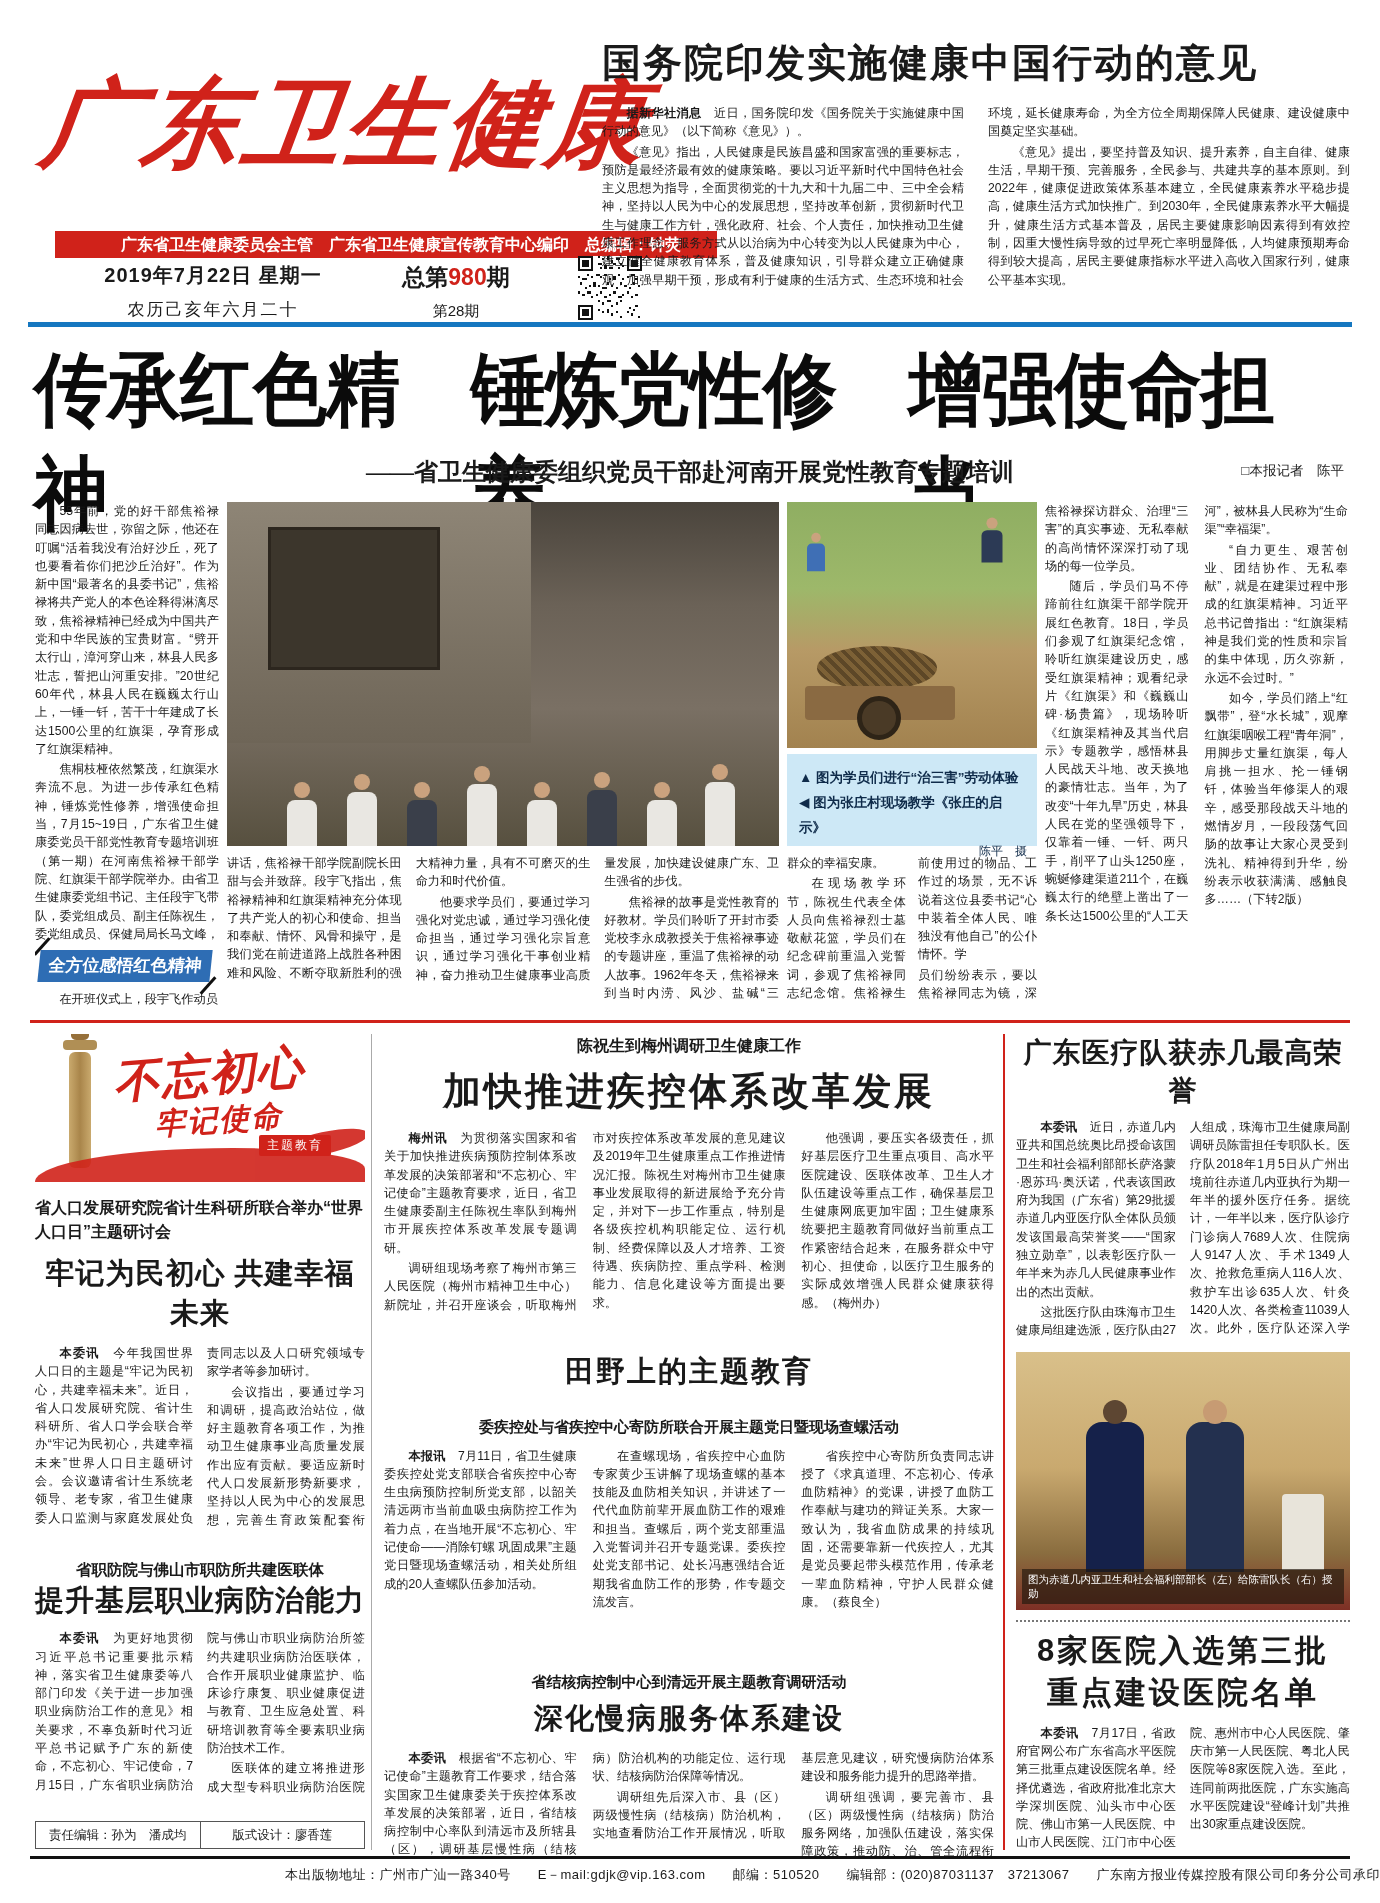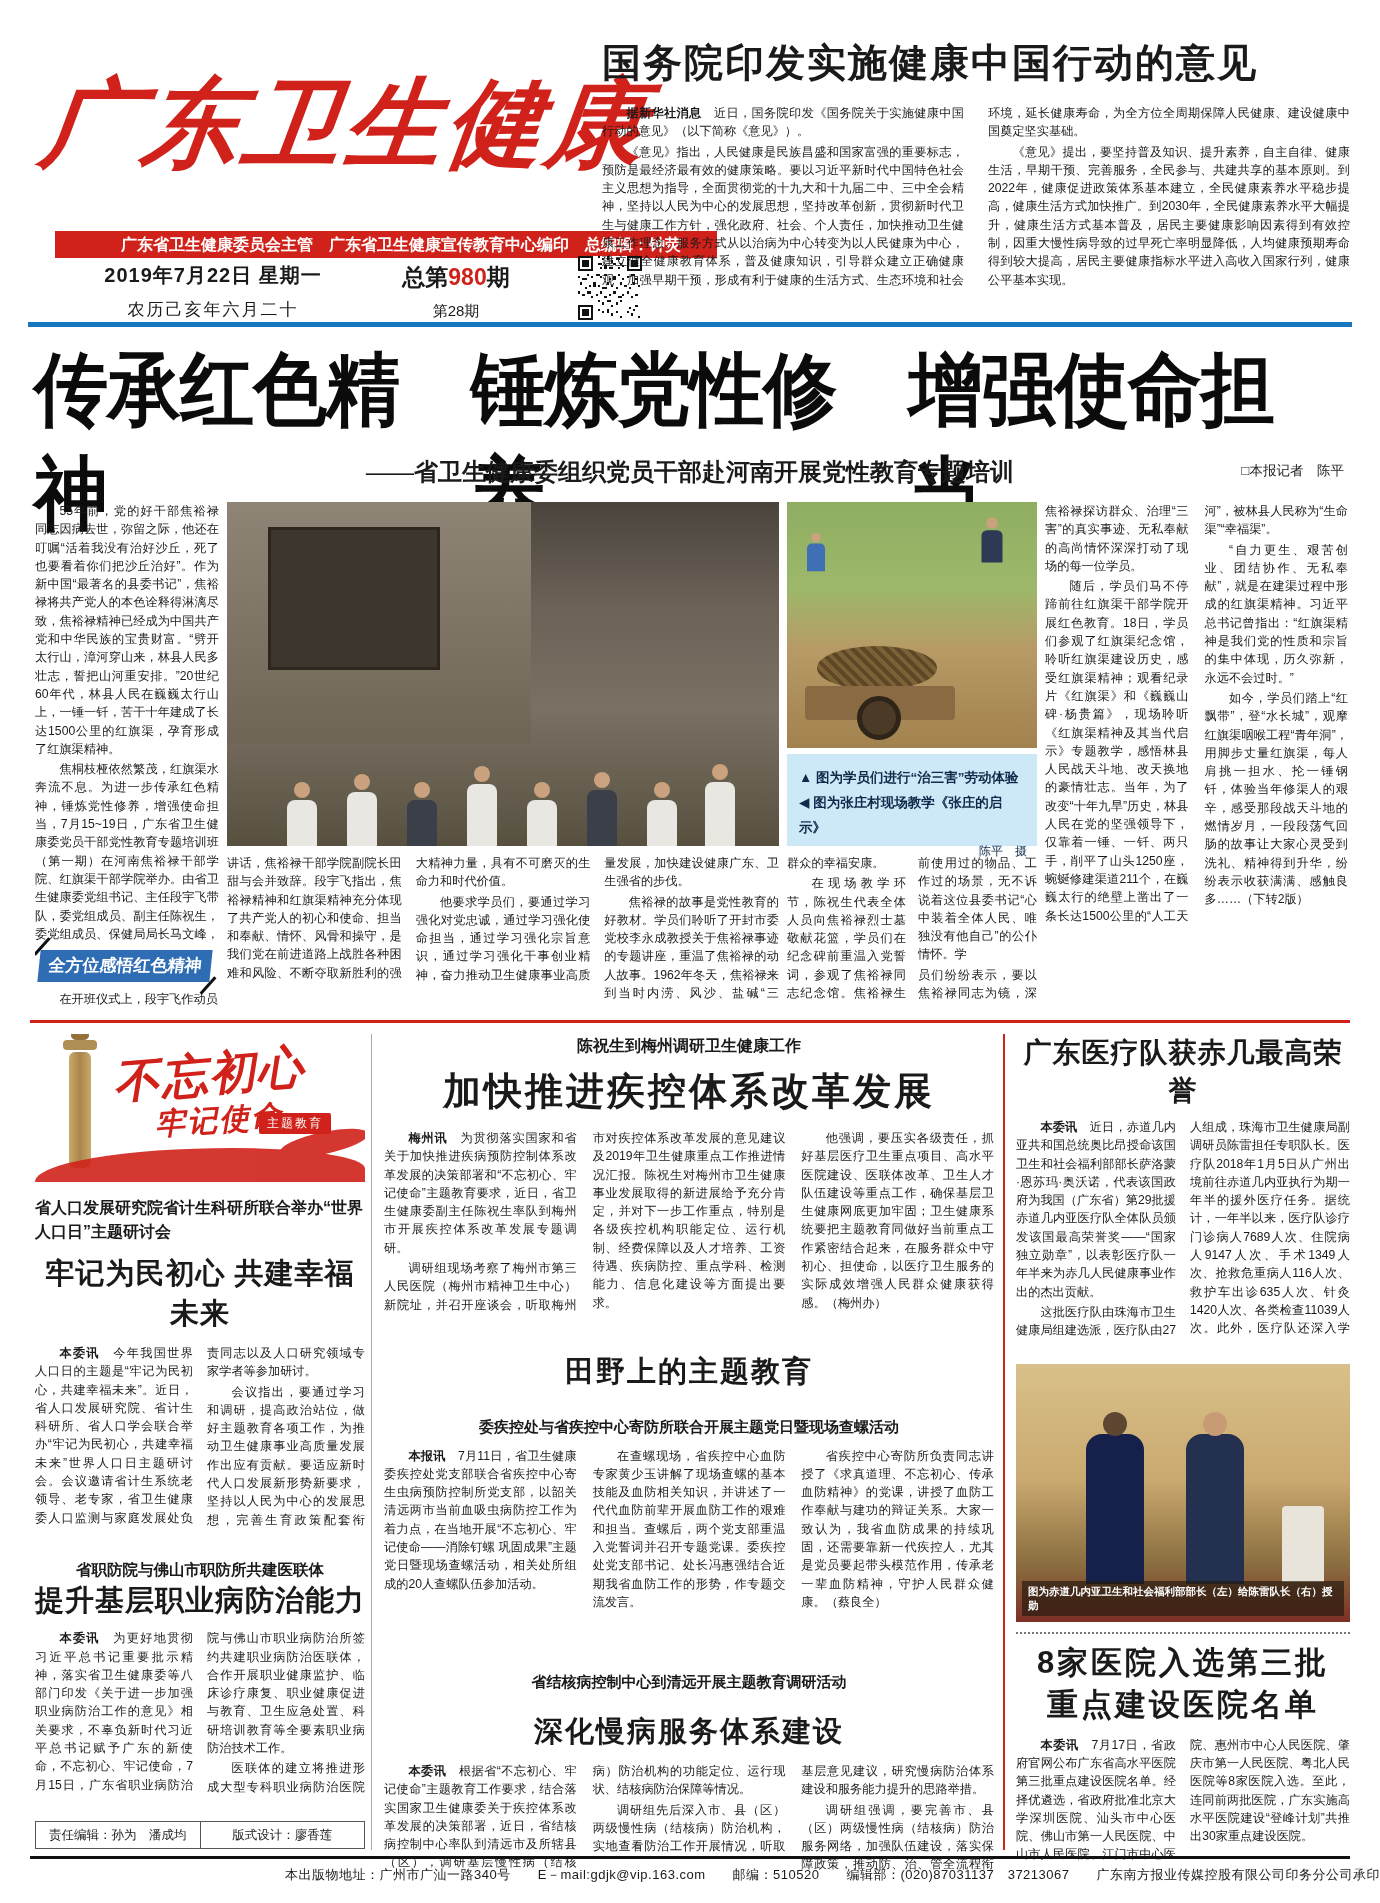--- a/index.html
+++ b/index.html
@@ -81,21 +81,21 @@
   .huabiao{position:absolute;left:34px;top:18px;width:22px;height:116px;background:linear-gradient(90deg,#c9a96d,#a9854a,#c9a96d);border-radius:6px;}
   .huabiao::before{content:"";position:absolute;left:-6px;top:-12px;width:34px;height:10px;background:#b08f55;border-radius:4px;}
   .huabiao::after{content:"";position:absolute;left:2px;top:-26px;width:18px;height:14px;background:#96703a;border-radius:50% 50% 30% 30%;}
   .logo-t1{position:absolute;left:78px;top:10px;color:#d0221a;font-family:"DejaVu Serif",serif;font-style:italic;
            font-weight:bold;font-size:46px;transform:rotate(-5deg);letter-spacing:2px;}
   .logo-t2{position:absolute;left:120px;top:66px;color:#d0221a;font-family:"DejaVu Serif",serif;font-style:italic;
            font-weight:bold;font-size:30px;transform:rotate(-4deg);letter-spacing:2px;}
   .wave{position:absolute;left:0px;bottom:2px;width:330px;height:34px;background:#d0221a;
         border-radius:60% 40% 0 0/100% 60% 0 0;opacity:.9;}
   .wave::after{content:"";position:absolute;right:-4px;top:-16px;width:90px;height:22px;background:#d0221a;border-radius:50%;transform:rotate(-12deg);}
-  .themetag{position:absolute;right:34px;bottom:50px;background:#d0221a;color:#fff;font-size:12px;
+  .themetag{position:absolute;right:34px;bottom:28px;background:#d0221a;color:#fff;font-size:12px;
             padding:2px 8px;border-radius:2px;letter-spacing:2px;}
   .creditsbar{margin-top:12px;border:1px solid #555;height:26px;display:flex;align-items:center;
               font-size:12.5px;}
   .creditsbar .cell{flex:1;text-align:center;}
   .creditsbar .cell + .cell{border-left:1px solid #555;height:100%;line-height:26px;}
   .photo3{position:relative;width:334px;height:258px;background:linear-gradient(180deg,#d9c08a 0%,#c9a96f 45%,#8a6d3f 78%,#7e2f25 100%);overflow:hidden;}
   .p3fig{position:absolute;bottom:38px;width:58px;height:150px;border-radius:16px 16px 0 0;}
   .p3fig .hd{position:absolute;top:-22px;left:17px;width:24px;height:24px;border-radius:50%;background:#5d4632;}
   .p3a{left:70px;background:#15214a;}
   .p3b{left:170px;background:#23304f;}
@@ -362,38 +362,38 @@
 
     <h2 class="h2" style="font-size:29px;margin-top:18px;letter-spacing:2px;">田野上的主题教育</h2>
     <div class="kicker center" style="margin-top:24px;font-size:15px;font-family:Liberation Serif, serif;">委疾控处与省疾控中心寄防所联合开展主题党日暨现场查螺活动</div>
     <div class="cols3 body just" style="margin-top:8px;height:210px;column-gap:16px;">
       <p class="ind"><b class="lead">本报讯　</b><span>7月11日，省卫生健康委疾控处党支部联合省疾控中心寄生虫病预防控制所党支部，以韶关清远两市当前血吸虫病防控工作为着力点，在当地开展“不忘初心、牢记使命——消除钉螺 巩固成果”主题党日暨现场查螺活动，相关处所组成的20人查螺队伍参加活动。</span></p>
       <p class="ind">在查螺现场，省疾控中心血防专家黄少玉讲解了现场查螺的基本技能及血防相关知识，并讲述了一代代血防前辈开展血防工作的艰难和担当。查螺后，两个党支部重温入党誓词并召开专题党课。委疾控处党支部书记、处长冯惠强结合近期我省血防工作的形势，作专题交流发言。</p>
       <p class="ind">省疾控中心寄防所负责同志讲授了《求真道理、不忘初心、传承血防精神》的党课，讲授了血防工作奉献与建功的辩证关系。大家一致认为，我省血防成果的持续巩固，还需要靠新一代疾控人，尤其是党员要起带头模范作用，传承老一辈血防精神，守护人民群众健康。（蔡良全）</p>
     </div>
 
     <div class="kicker center" style="margin-top:14px;font-size:15px;">省结核病控制中心到清远开展主题教育调研活动</div>
-    <h2 class="h2" style="font-size:29px;margin-top:19px;letter-spacing:2px;text-align:center;">深化慢病服务体系建设</h2>
+    <h2 class="h2" style="font-size:29px;margin-top:6px;letter-spacing:2px;text-align:center;">深化慢病服务体系建设</h2>
     <div class="cols3 body just" style="margin-top:10px;height:120px;column-gap:16px;">
       <p class="ind"><b class="lead">本委讯　</b><span>根据省“不忘初心、牢记使命”主题教育工作要求，结合落实国家卫生健康委关于疾控体系改革发展的决策部署，近日，省结核病控制中心率队到清远市及所辖县（区），调研基层慢性病（结核病）防治机构的功能定位、运行现状、结核病防治保障等情况。</span></p>
       <p class="ind">调研组先后深入市、县（区）两级慢性病（结核病）防治机构，实地查看防治工作开展情况，听取基层意见建议，研究慢病防治体系建设和服务能力提升的思路举措。</p>
       <p class="ind">调研组强调，要完善市、县（区）两级慢性病（结核病）防治服务网络，加强队伍建设，落实保障政策，推动防、治、管全流程衔接，深化慢病服务体系建设，筑牢基层健康防线，不断增强人民群众健康获得感。（廖庆华 林育华）</p>
     </div>
   </div>
 
   <div class="abs redvert"></div>
 
   <div class="abs rightcol">
     <h2 class="h2" style="font-size:28px;letter-spacing:1px;">广东医疗队获赤几最高荣誉</h2>
     <div class="cols2 body just" style="margin-top:8px;height:224px;column-gap:14px;">
       <p class="ind"><b class="lead">本委讯　</b><span>近日，赤道几内亚共和国总统奥比昂授命该国卫生和社会福利部部长萨洛蒙·恩苏玛·奥沃诺，代表该国政府为我国（广东省）第29批援赤道几内亚医疗队全体队员颁发该国最高荣誉奖——“国家独立勋章”，以表彰医疗队一年半来为赤几人民健康事业作出的杰出贡献。</span></p>
       <p class="ind">这批医疗队由珠海市卫生健康局组建选派，医疗队由27人组成，珠海市卫生健康局副调研员陈雷担任专职队长。医疗队2018年1月5日从广州出境前往赤道几内亚执行为期一年半的援外医疗任务。据统计，一年半以来，医疗队诊疗门诊病人7689人次、住院病人9147人次、手术1349人次、抢救危重病人116人次、救护车出诊635人次、针灸1420人次、各类检查11039人次。此外，医疗队还深入学校、社区开展义诊，远程会诊30余次，送出价值约3万元人民币的药品和物资，以精湛的医术和高尚的医德赢得了受援国政府和人民的高度赞誉，展示了中国医生的良好形象，谱写了中几友谊新篇章。（粤卫信）</p>
     </div>
 
-    <div class="photo3" style="margin-top:22px;font-weight:bold;">
+    <div class="photo3" style="margin-top:10px;">
       <div class="p3fig p3a">
           <div class="hd"></div>
         </div>
       <div class="p3fig p3b">
           <div class="hd"></div>
         </div>
       <div class="podium"></div>
       <div class="p3cap">图为赤道几内亚卫生和社会福利部部长（左）给陈雷队长（右）授勋</div>
     </div>
 

